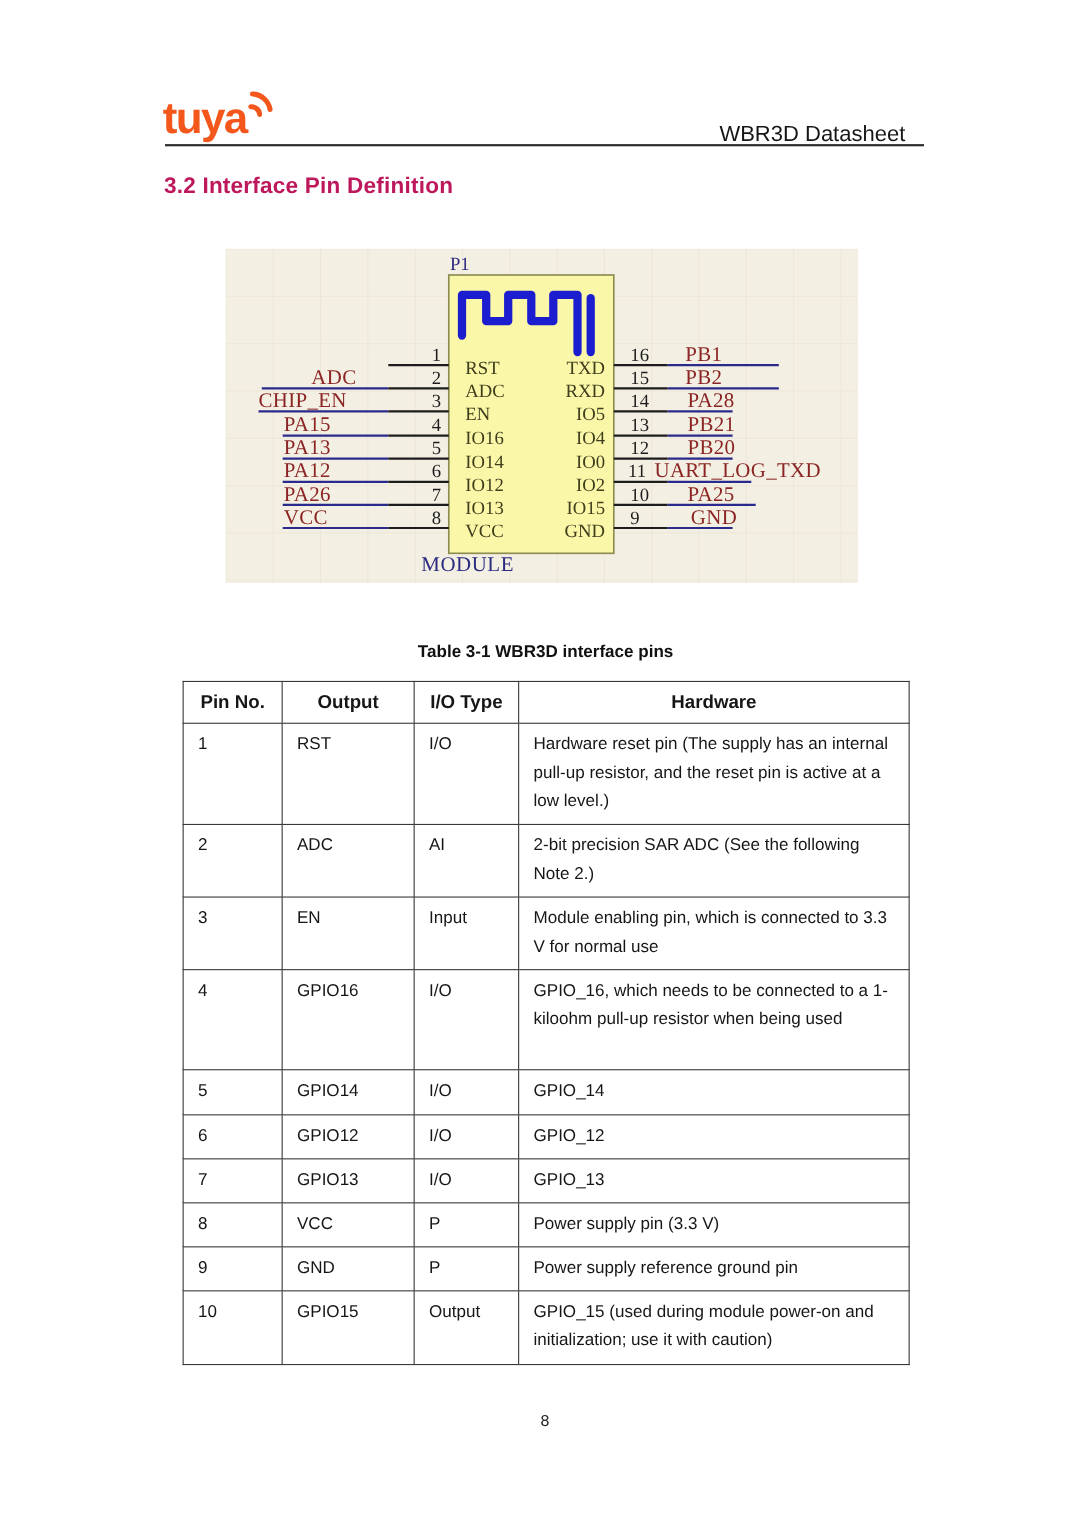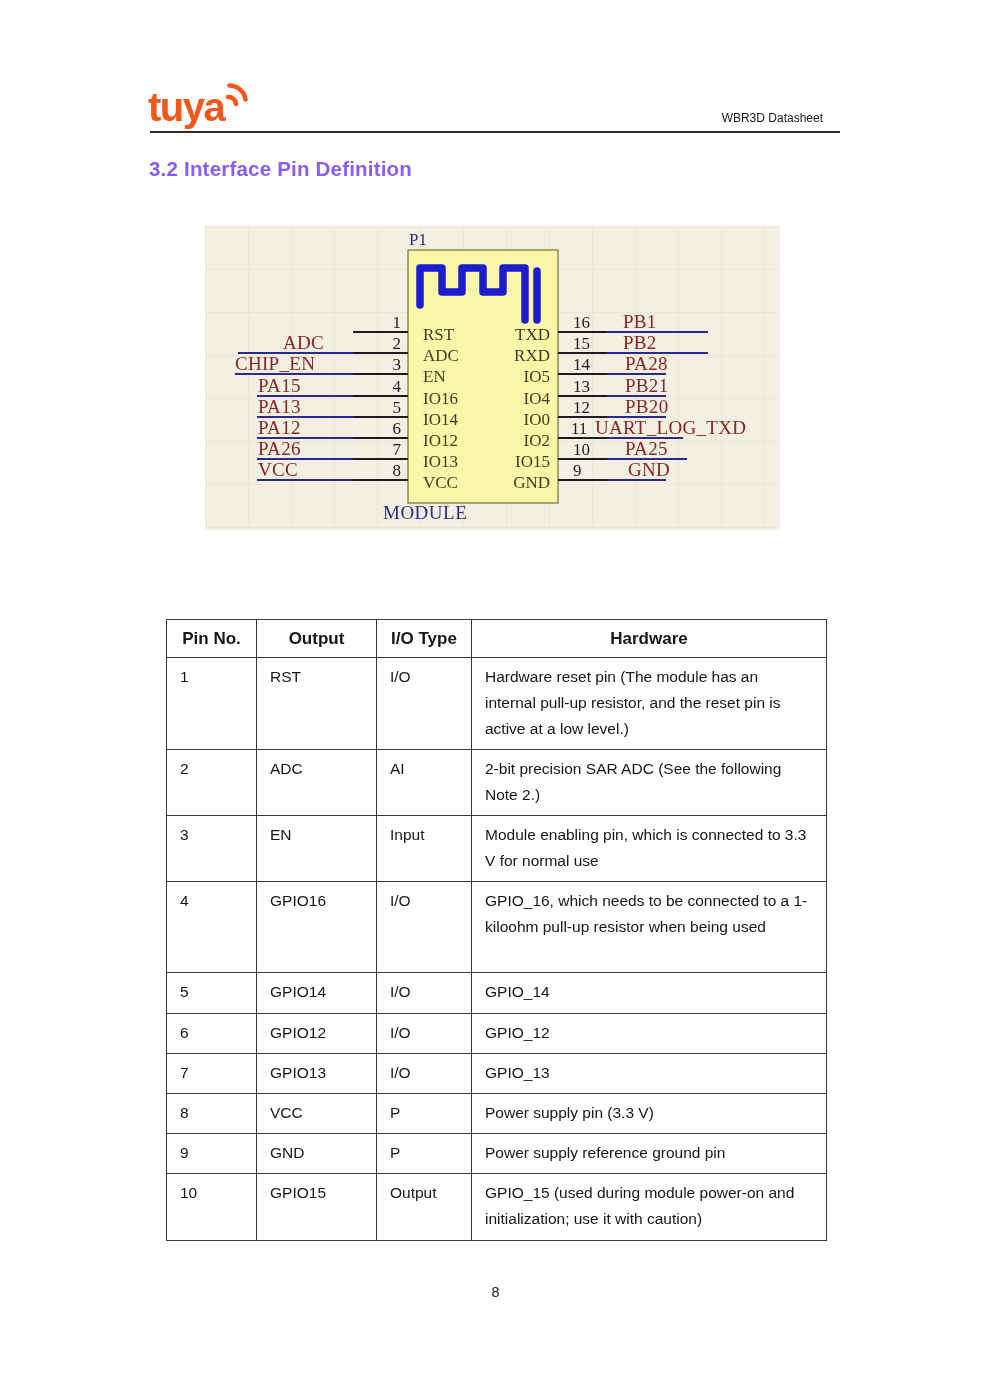--- a/index.html
+++ b/index.html
@@ -3,23 +3,23 @@
 <meta charset="utf-8">
 <style>
   html,body{margin:0;padding:0;background:#888;}
   .page{
     position:relative;width:991px;height:1400px;margin:0 auto;
     background:#ffffff;overflow:hidden;
     font-family:"Liberation Sans","DejaVu Sans",sans-serif;color:#1a1a1a;
   }
   
   .logo{position:absolute;left:148px;top:80px;width:130px;height:56px;text-align:right;}
-  .doc-title{position:absolute;top:111px;right:168px;font-size:12px;color:#161616;}
+  .doc-title{position:absolute;top:111px;right:168px;font-size:20px;color:#161616;}
   .header-rule{position:absolute;left:150px;top:131px;width:690px;height:2px;background:#2d2d2d;}
-  .section-heading{position:absolute;left:149px;top:157px;font-size:20.5px;font-weight:bold;color:#8b5cf6;letter-spacing:.2px;}
+  .section-heading{position:absolute;left:149px;top:157px;font-size:20.5px;font-weight:bold;color:#be185d;letter-spacing:.2px;}
   
   .schematic{position:absolute;left:205px;top:226px;width:569px;height:304px;}
   .sch-num{font-family:"Liberation Serif","DejaVu Serif",serif;font-size:17px;fill:#1c1c1c;}
   .sch-name{font-family:"Liberation Serif","DejaVu Serif",serif;font-size:17px;fill:#3f3e1c;}
   .sch-net{font-family:"Liberation Serif","DejaVu Serif",serif;font-size:19px;fill:#8b2525;letter-spacing:.3px;}
   .sch-des{font-family:"Liberation Serif","DejaVu Serif",serif;font-size:17px;fill:#2b2b80;}
   .sch-mod{font-family:"Liberation Serif","DejaVu Serif",serif;font-size:19px;fill:#2b2b80;letter-spacing:.5px;}
   .stub{stroke:#1c1c1c;stroke-width:2;}
   .wire{stroke:#2a2a8c;stroke-width:2;}
   
@@ -177,20 +177,21 @@
 
         <line class="stub" x1="353" y1="254" x2="402" y2="254"></line>
         <line class="wire" x1="402" y1="254" x2="461" y2="254"></line>
         <text class="sch-num" x="368" y="250">9</text>
         <text class="sch-name" x="345" y="262" text-anchor="end">GND</text>
         <text class="sch-net" x="423" y="250">GND</text>
       </g>
     </svg>
   </div>
 
+  <div class="tbl-caption">Table 3-1 WBR3D interface pins</div>
 
   <table class="pins">
     <colgroup>
         <col class="c0">
         <col class="c1">
         <col class="c2">
         <col class="c3">
       </colgroup>
     <thead>
       <tr>
@@ -198,21 +199,21 @@
         <th>Output</th>
         <th>I/O Type</th>
         <th>Hardware</th>
       </tr>
     </thead>
     <tbody>
       <tr class="h92">
         <td>1</td>
         <td>RST</td>
         <td>I/O</td>
-        <td>Hardware reset pin (The module has an internal pull-up resistor, and the reset pin is active at a low level.)</td>
+        <td>Hardware reset pin (The supply has an internal pull-up resistor, and the reset pin is active at a low level.)</td>
       </tr>
       <tr class="h66">
         <td>2</td>
         <td>ADC</td>
         <td>AI</td>
         <td>2-bit precision SAR ADC (See the following Note 2.)</td>
       </tr>
       <tr class="h66">
         <td>3</td>
         <td>EN</td>

